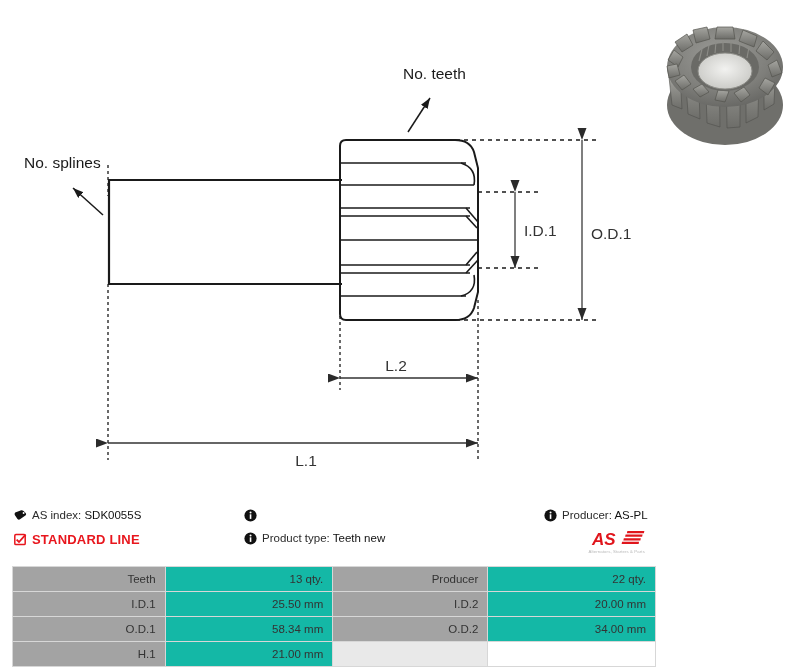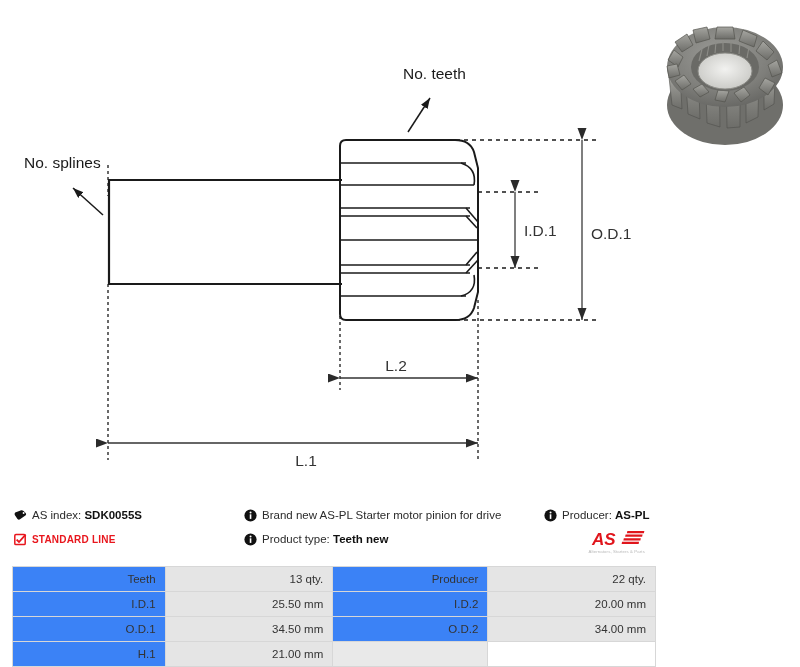--- a/index.html
+++ b/index.html
@@ -24,30 +24,30 @@
   .col-c{left:544px;top:8px;width:240px;}
 
   .info-line{
     display:flex;align-items:flex-start;
     font-size:11.5px;line-height:15px;
     color:#2b2b2b;
     margin-bottom:9px;
     white-space:nowrap;
   }
   .info-line .txt{display:inline-block;}
-  .info-line b{font-weight:bold;color:#111;}
+  .info-line b{font-weight:normal;color:#111;}
 
   .ico{
     flex:0 0 auto;width:13px;height:13px;margin-right:5px;margin-top:1px;
     display:inline-block;position:relative;
   }
   .ico svg{display:block;}
 
   .std-line{
-    color:#e8161d;font-weight:bold;font-size:10px;letter-spacing:.2px;
+    color:#e8161d;font-weight:bold;font-size:13px;letter-spacing:.2px;
   }
 
   
   .logo-wrap{
     position:absolute;left:588px;top:528px;width:62px;height:28px;
   }
 
   
   .spec-table{
     position:absolute;left:12px;top:566px;
@@ -56,27 +56,27 @@
     font-size:11.5px;
   }
   .spec-table td{
     height:24px;
     padding:0 9px;
     border:1px solid #d7d7d7;
     vertical-align:middle;
     color:#333;
   }
   .lbl{
-    background:#3b82f6;
+    background:#a3a3a3;
     text-align:right;
     width:152px;
     color:#3a3a3a;
   }
   .val{
-    background:#e5e5e5;
+    background:#14b8a6;
     text-align:right;
     width:170px;
     color:#333;
   }
   .empty-cell{background:#e9e9e9;border-color:#d7d7d7;}
   .empty-val{background:#ffffff;}
 </style>
 </head>
 <body>
 
@@ -252,21 +252,20 @@
 
   <div class="info-col col-b">
     <div class="info-line">
       <span class="ico">
         <svg width="13" height="13" viewBox="0 0 13 13">
           <circle cx="6.5" cy="6.5" r="6.1" fill="#111"></circle>
           <rect x="5.75" y="5.3" width="1.6" height="4.6" fill="#fff"></rect>
           <circle cx="6.55" cy="3.4" r="1.0" fill="#fff"></circle>
         </svg>
       </span>
-      <span class="txt">Brand new AS-PL Starter motor pinion for drive</span>
     </div>
 
     <div class="info-line">
       <span class="ico">
         <svg width="13" height="13" viewBox="0 0 13 13">
           <circle cx="6.5" cy="6.5" r="6.1" fill="#111"></circle>
           <rect x="5.75" y="5.3" width="1.6" height="4.6" fill="#fff"></rect>
           <circle cx="6.55" cy="3.4" r="1.0" fill="#fff"></circle>
         </svg>
       </span>
@@ -318,21 +317,21 @@
       <td class="val">22 qty.</td>
     </tr>
     <tr>
       <td class="lbl">I.D.1</td>
       <td class="val">25.50  mm</td>
       <td class="lbl">I.D.2</td>
       <td class="val">20.00 mm</td>
     </tr>
     <tr>
       <td class="lbl">O.D.1</td>
-      <td class="val">34.50 mm</td>
+      <td class="val">58.34 mm</td>
       <td class="lbl">O.D.2</td>
       <td class="val">34.00 mm</td>
     </tr>
     <tr>
       <td class="lbl">H.1</td>
       <td class="val">21.00 mm</td>
       <td class="lbl empty-cell"></td>
       <td class="val empty-val"></td>
     </tr>
   </tbody>

